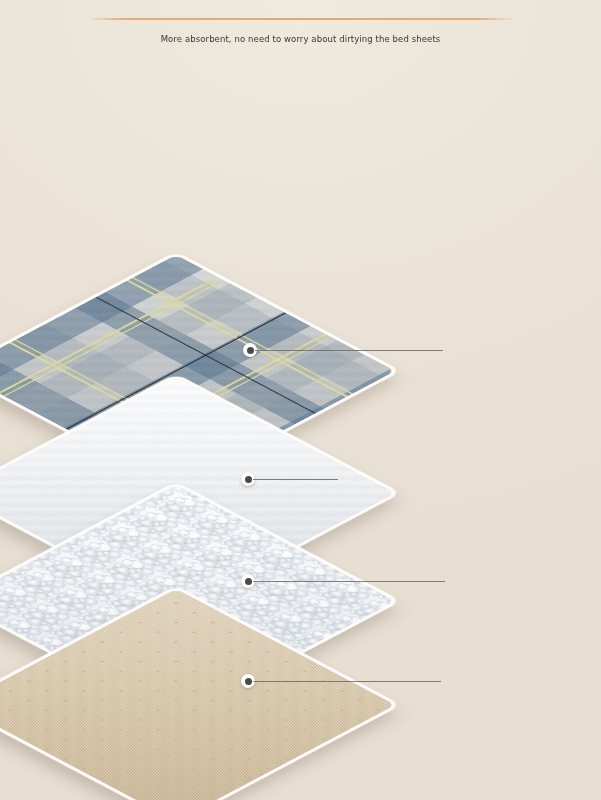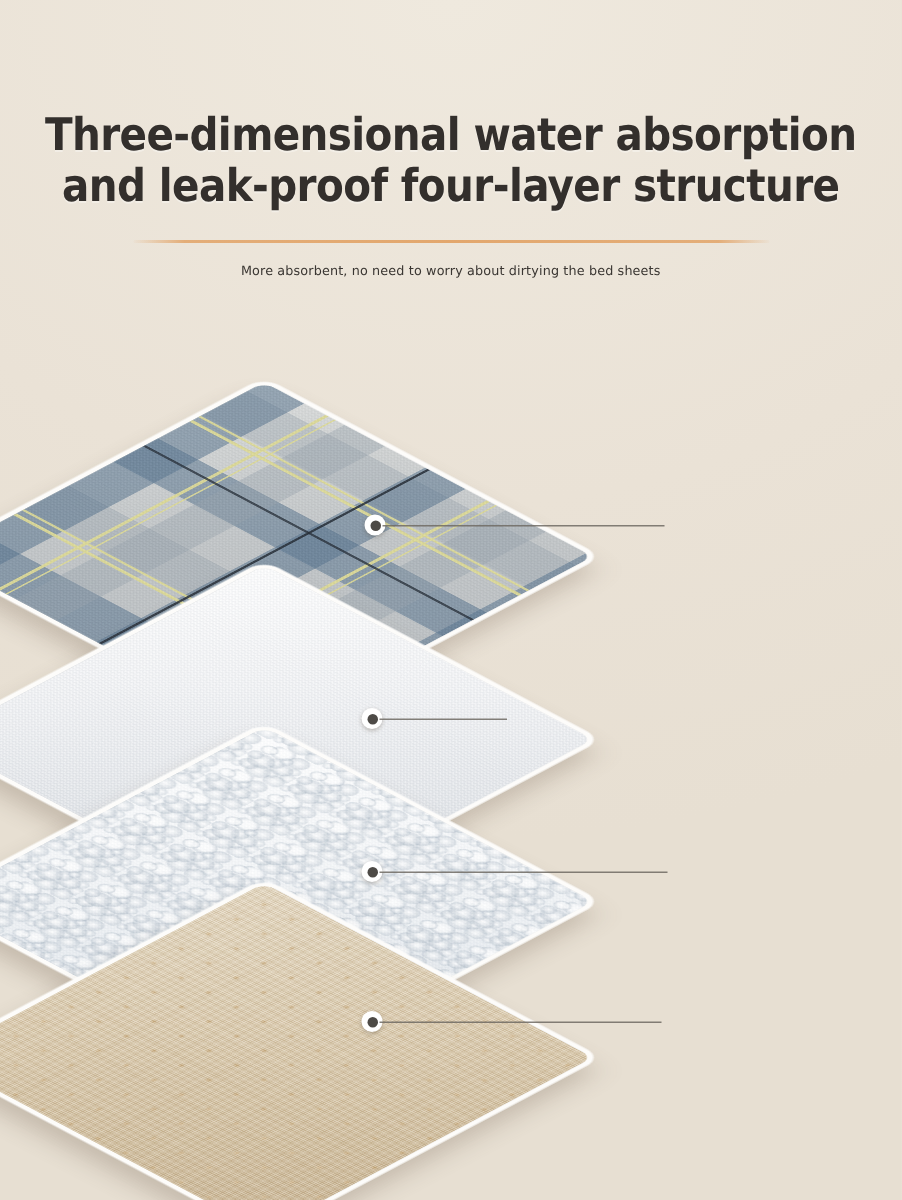--- a/index.html
+++ b/index.html
@@ -261,24 +261,20 @@
     background: #6f6a63;
     opacity: 0.85;
   }
 </style>
 </head>
 <body>
 
 <div id="page">
 
   <div class="header">
-    <h1 class="title">
-      <span>Three-dimensional water absorption</span><br>
-      <span>and leak-proof four-layer structure</span>
-    </h1>
     <div class="divider"></div>
     <div class="subtitle">More absorbent, no need to worry about dirtying the bed sheets</div>
   </div>
 
   <div class="stack">
     <div class="layer layer-1">
       <div class="plaid"></div>
     </div>
     <div class="layer layer-2">
       <div class="cotton"></div>

